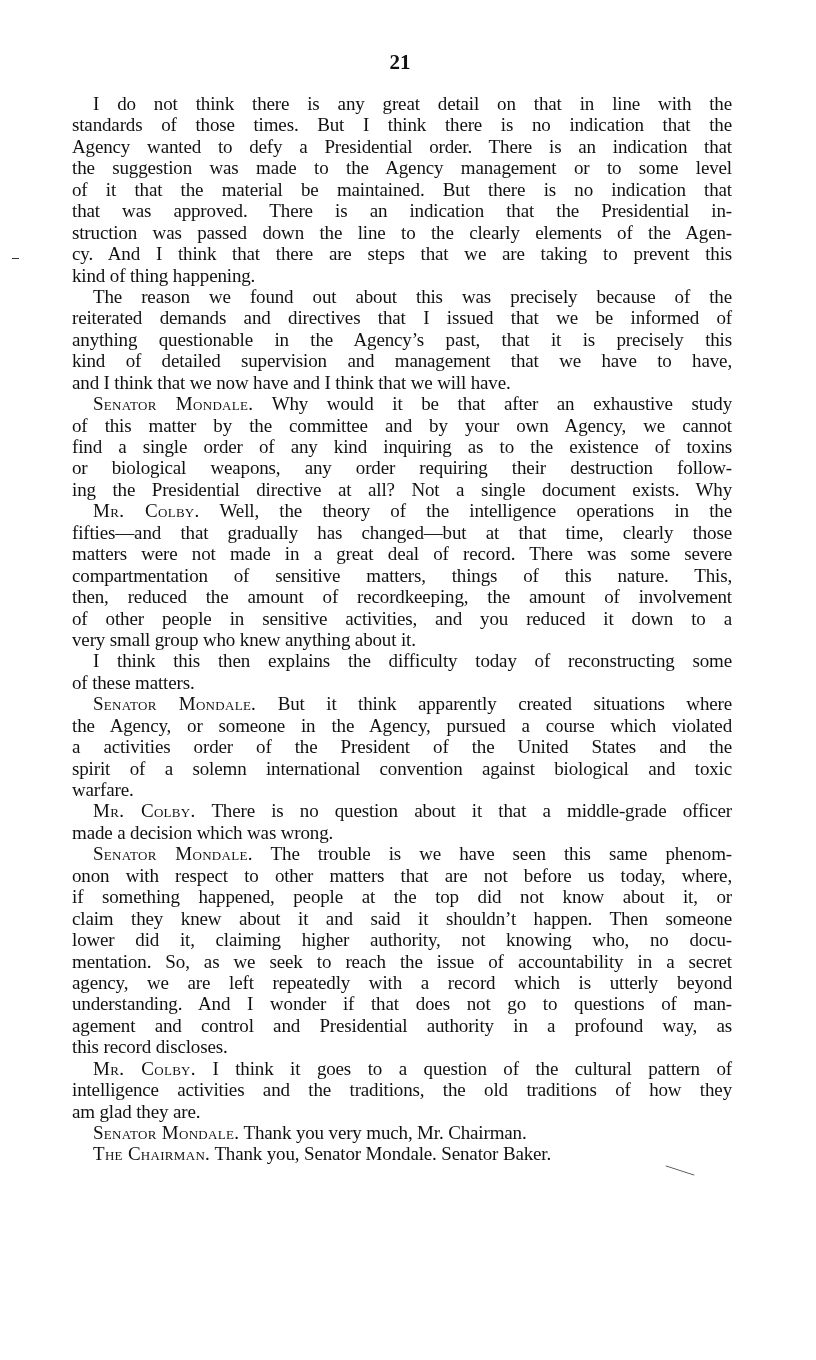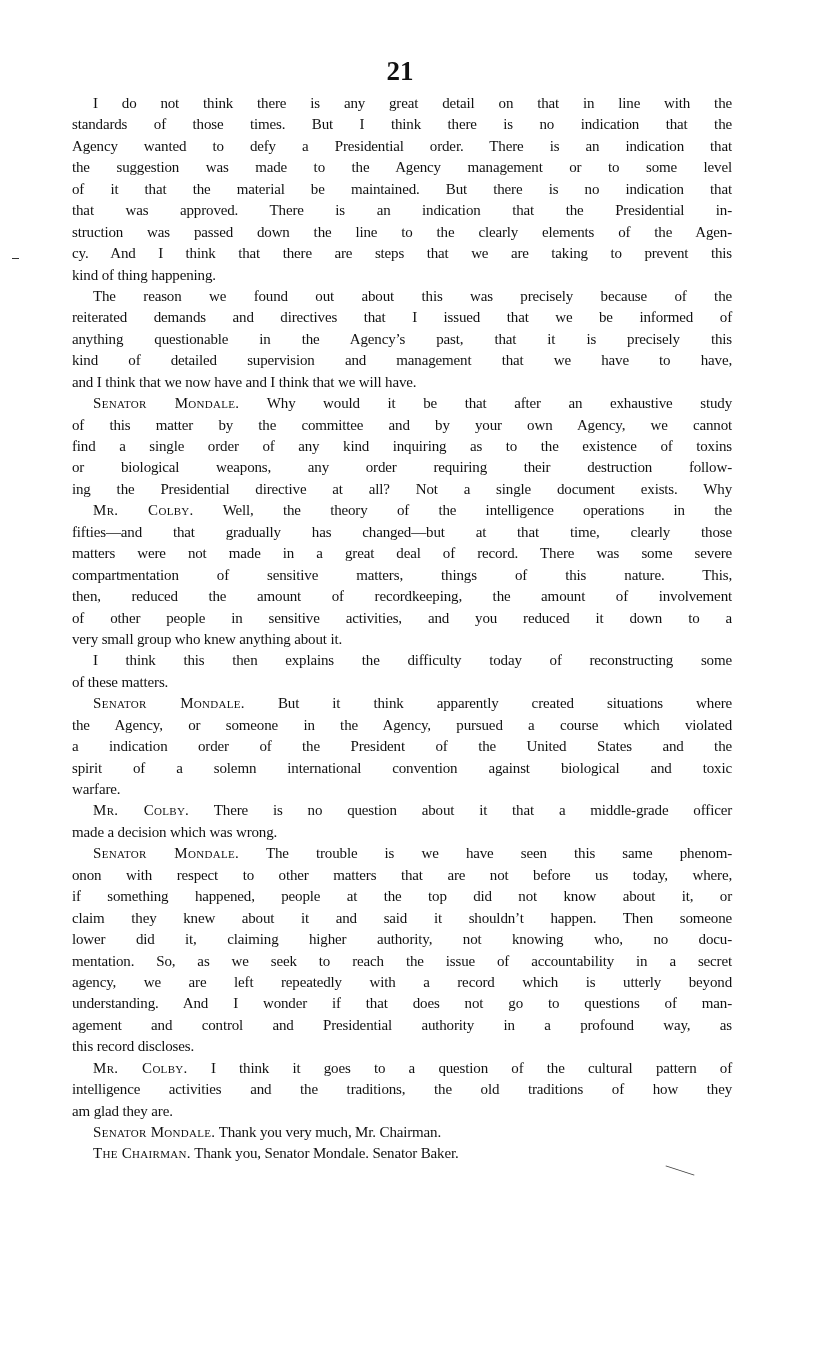--- a/index.html
+++ b/index.html
@@ -12,38 +12,38 @@
       height: 1360px;
       position: relative;
       overflow: hidden;
       font-family: "DejaVu Serif", "Liberation Serif", serif;
       color: #111111;
     }
     .page-number {
       position: absolute;
       left: 0;
       width: 800px;
-      top: 56px;
+      top: 50px;
       text-align: center;
       font-family: "Liberation Serif", serif;
       font-weight: bold;
-      font-size: 27px;
+      font-size: 21px;
     }
     .text-block {
       position: absolute;
       left: 72px;
       top: 93px;
       width: 660px;
     }
     .line {
       display: block;
       height: 21.45px;
       line-height: 21.45px;
       font-family: "Liberation Serif", serif;
-      font-size: 15px;
+      font-size: 19px;
       white-space: nowrap;
       text-align: justify;
       text-align-last: justify;
       letter-spacing: -0.15px;
     }
     .line.last {
       text-align-last: left;
     }
     .line.indent {
       padding-left: 21px;
@@ -119,21 +119,21 @@
   </div>
 
   <div>
     <span class="line indent">I think this then explains the difficulty today of reconstructing some</span>
     <span class="line last">of these matters.</span>
   </div>
 
   <div>
     <span class="line indent"><span class="sc">Senator Mondale.</span><span> But it think apparently created situations where</span></span>
     <span class="line">the Agency, or someone in the Agency, pursued a course which violated</span>
-    <span class="line">a indication order of the President of the United States and the</span>
+    <span class="line">a activities order of the President of the United States and the</span>
     <span class="line">spirit of a solemn international convention against biological and toxic</span>
     <span class="line last">warfare.</span>
   </div>
 
   <div>
     <span class="line indent"><span class="sc">Mr. Colby.</span><span> There is no question about it that a middle-grade officer</span></span>
     <span class="line last">made a decision which was wrong.</span>
   </div>
 
   <div>

